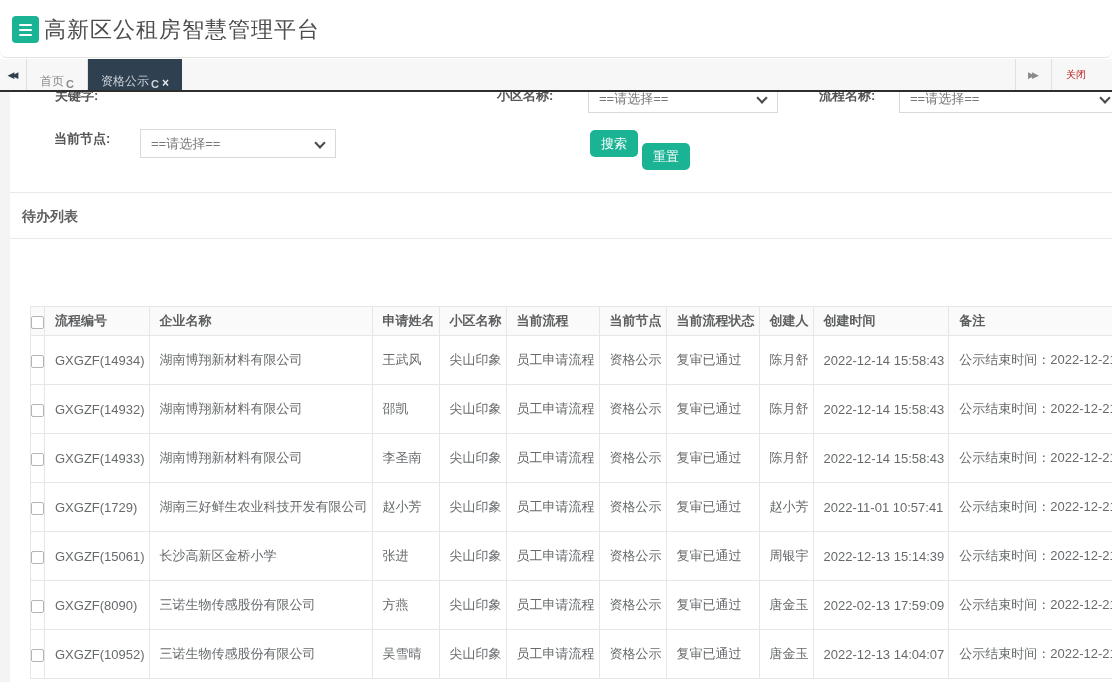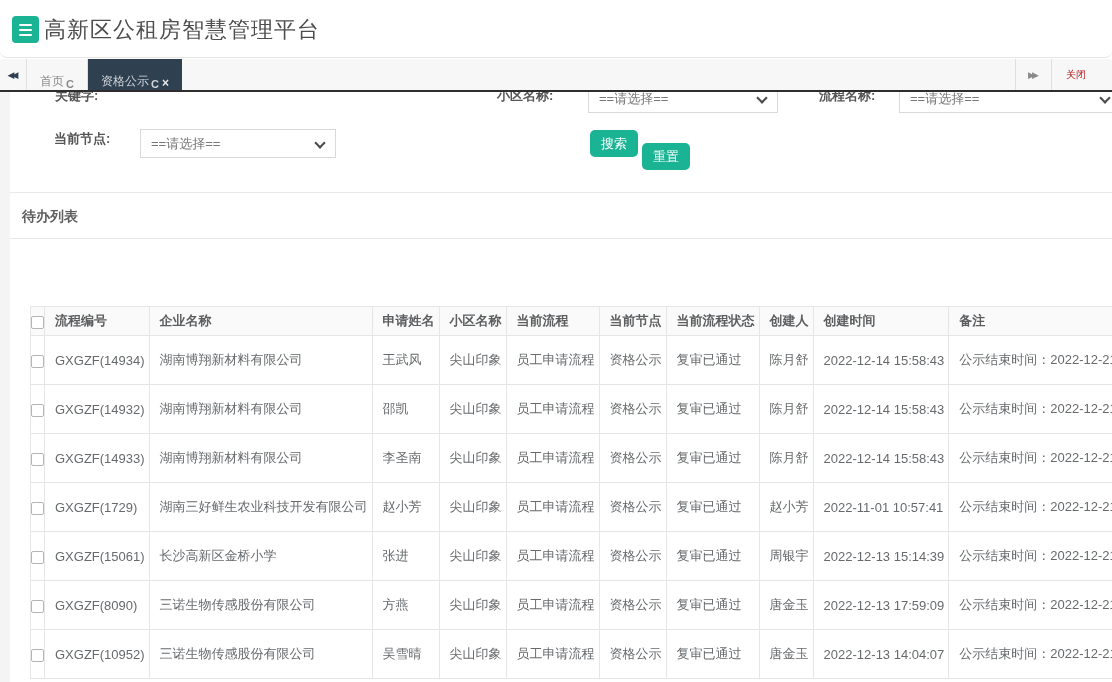--- a/index.html
+++ b/index.html
@@ -211,21 +211,21 @@
             <tr>
               <td class="cb-cell"><input type="checkbox" class="cb" style=""></td>
               <td>GXGZF(8090)</td>
               <td>三诺生物传感股份有限公司</td>
               <td>方燕</td>
               <td>尖山印象</td>
               <td>员工申请流程</td>
               <td>资格公示</td>
               <td>复审已通过</td>
               <td>唐金玉</td>
-              <td>2022-12-13 17:59:09</td>
+              <td>2022-02-13 17:59:09</td>
               <td>公示结束时间：2022-12-21 09:50:45</td>
             </tr>
             <tr>
               <td class="cb-cell"><input type="checkbox" class="cb" style=""></td>
               <td>GXGZF(10952)</td>
               <td>三诺生物传感股份有限公司</td>
               <td>吴雪晴</td>
               <td>尖山印象</td>
               <td>员工申请流程</td>
               <td>资格公示</td>

